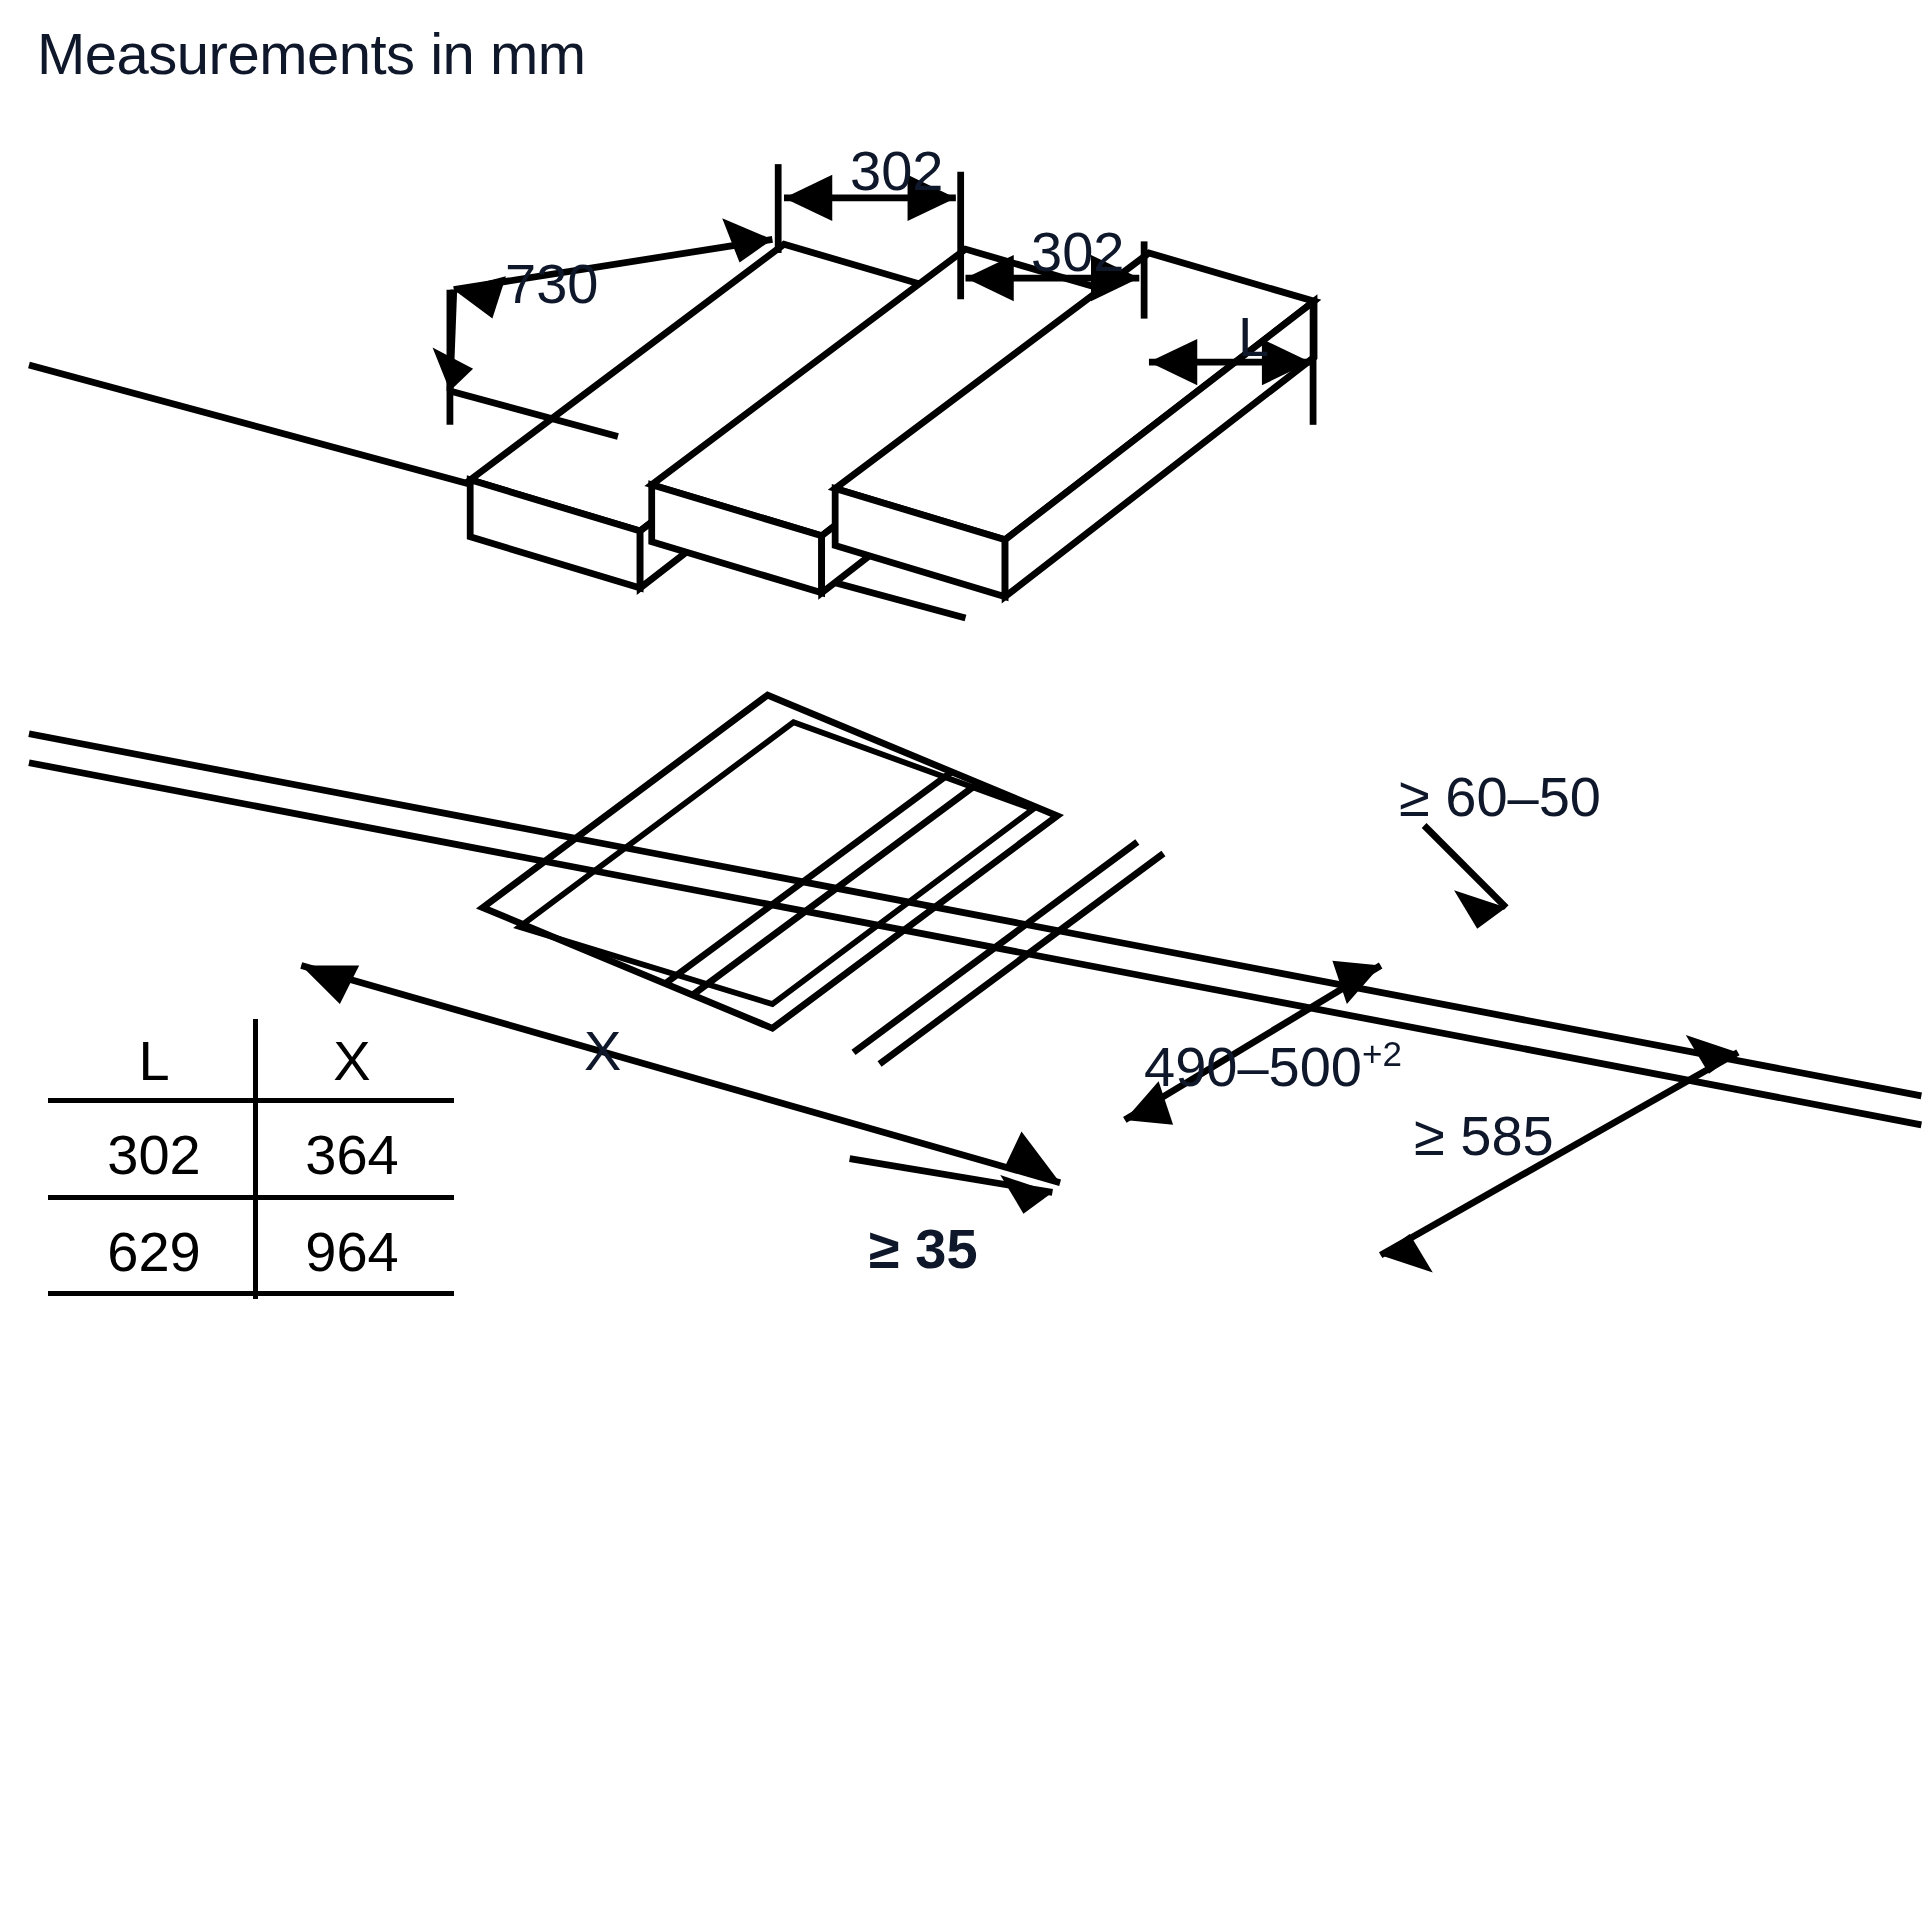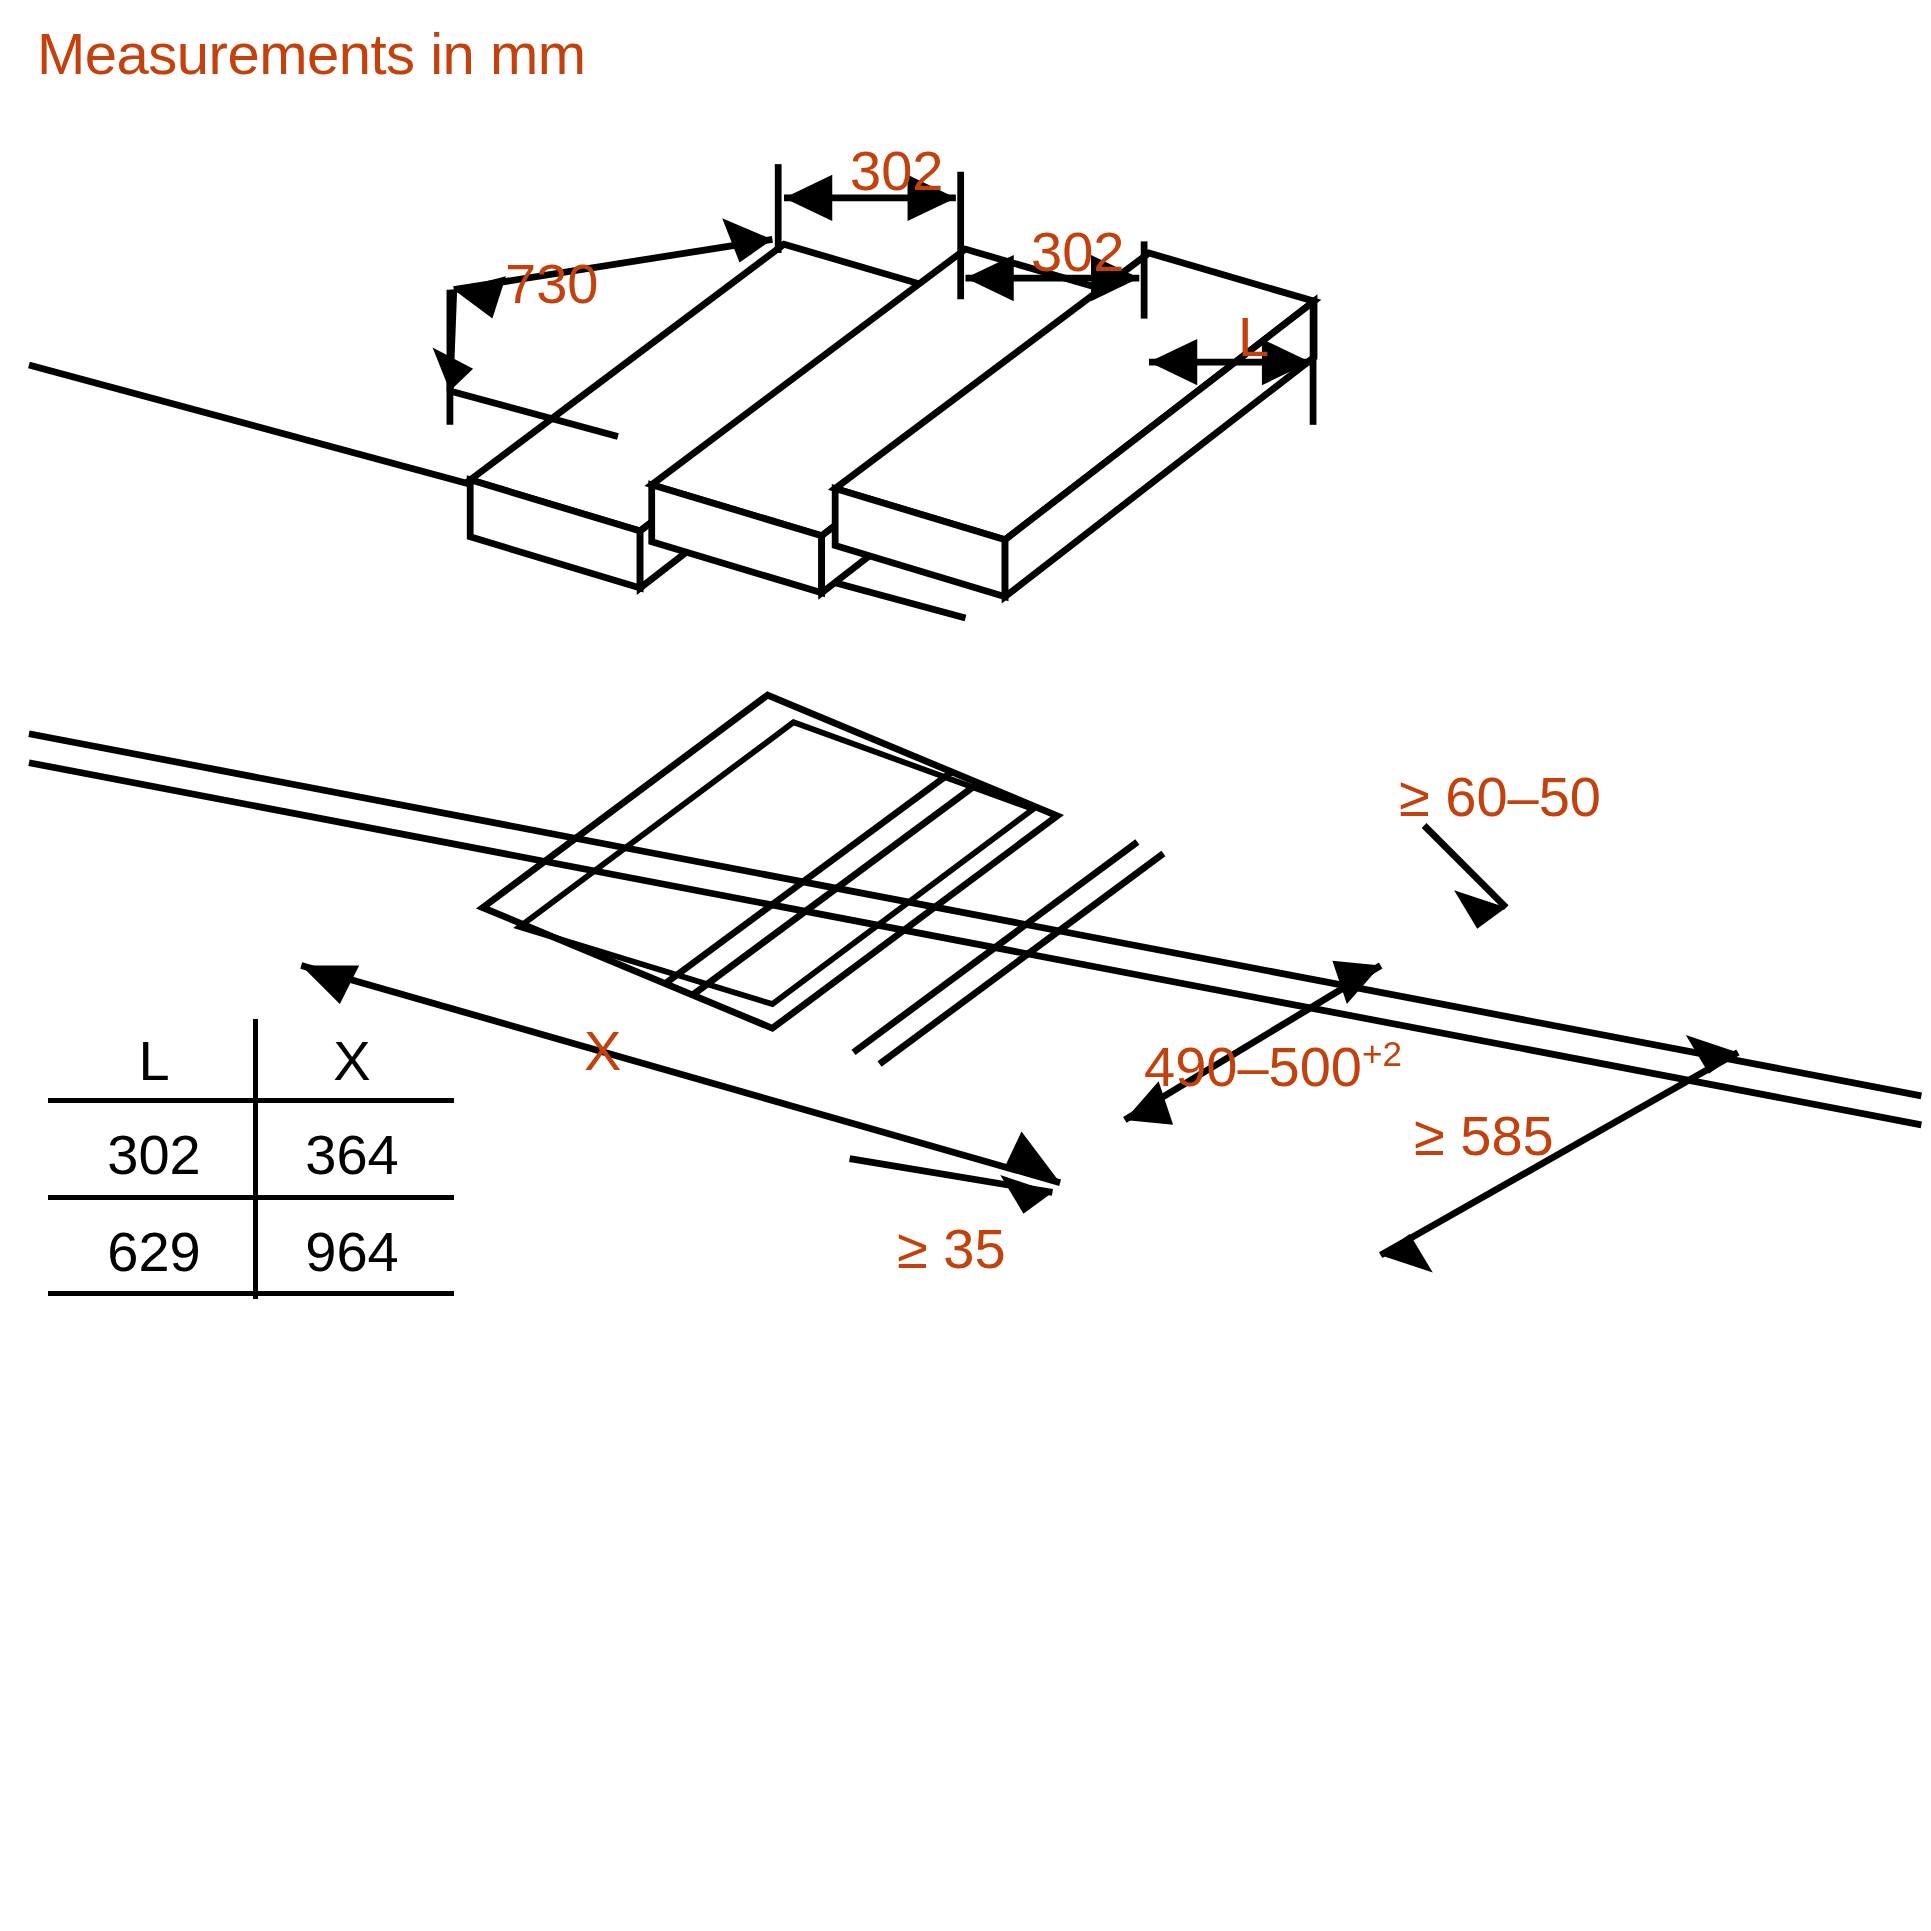--- a/index.html
+++ b/index.html
@@ -17,21 +17,21 @@
   }
   #stage {
     position: absolute;
     left: 0; top: 0;
     width: 1931px;
     height: 1931px;
   }
   .label {
     position: absolute;
     font-family: "Liberation Sans", sans-serif;
-    color: #c2410c;
+    color: #0f172a;
     white-space: nowrap;
     line-height: 1;
   }
   #title {
     left: 37px;
     top: 25px;
     font-size: 58px;
     letter-spacing: -0.5px;
   }
   .dim {
@@ -41,21 +41,21 @@
     font-size: 35px;
     vertical-align: super;
   }
   #dim-520  { left: 505px;  top: 256px; }
   #dim-302a { left: 850px;  top: 143px; }
   #dim-302b { left: 1031px; top: 224px; }
   #dim-L    { left: 1238px; top: 309px; }
   #dim-6050 { left: 1381px; top: 769px; margin-left: 18px; }
   #dim-490  { left: 1144px; top: 1036px; }
   #dim-585  { left: 1414px; top: 1108px; }
-  #dim-35   { left: 897px;  top: 1221px; }
+  #dim-35   { left: 869px;  top: 1221px; font-weight: bold; }
   #dim-Xbig { left: 584px;  top: 1023px; }
 
   
   #ltable {
     position: absolute;
     left: 48px;
     top: 1019px;
     width: 406px;
     height: 280px;
   }

